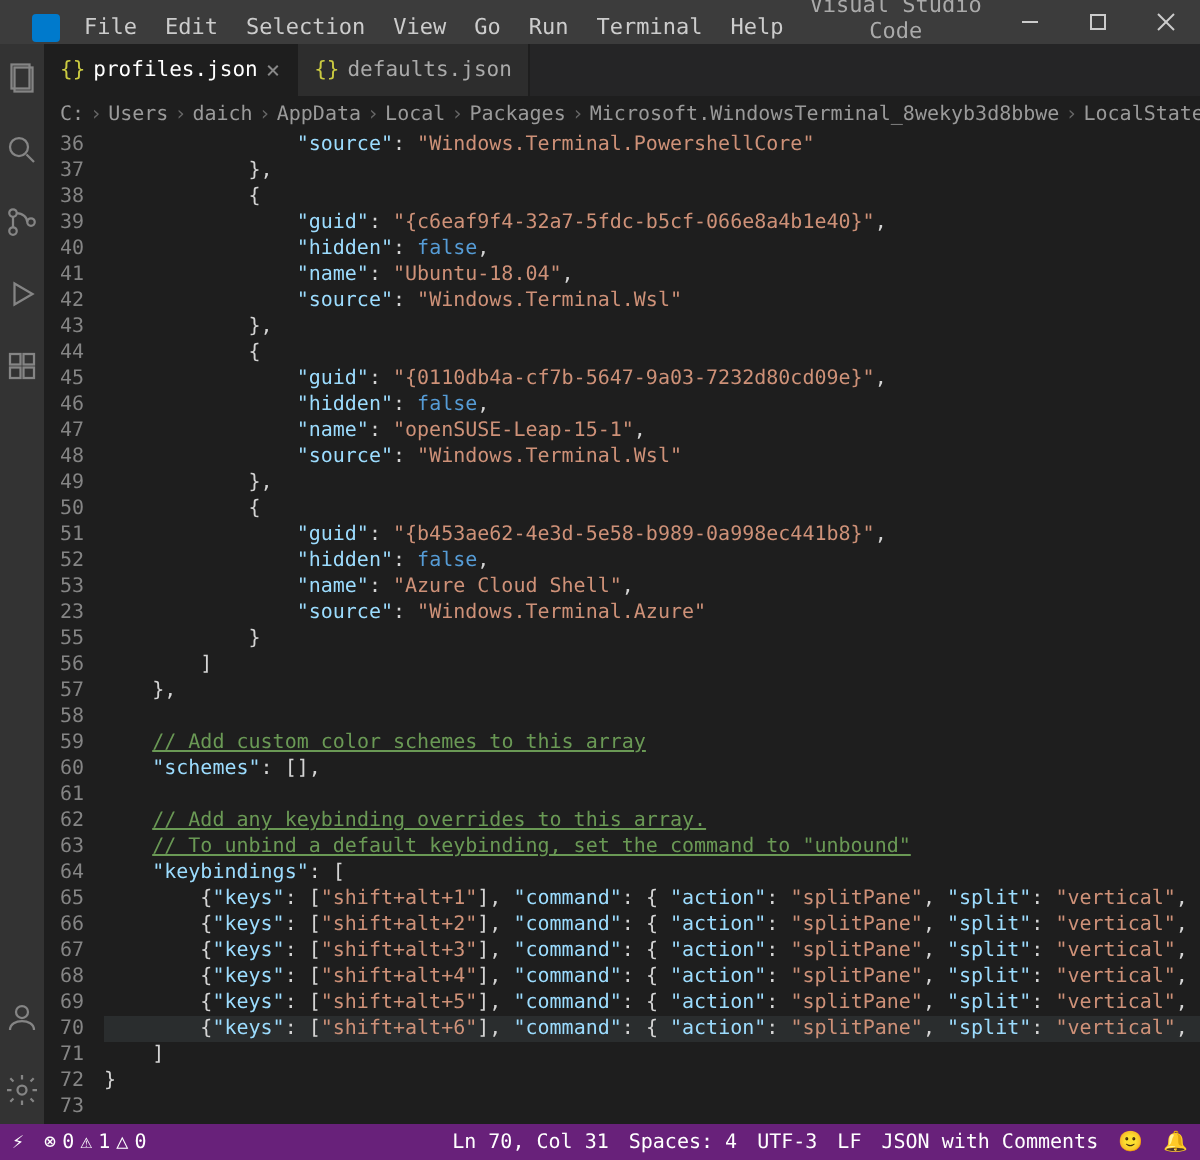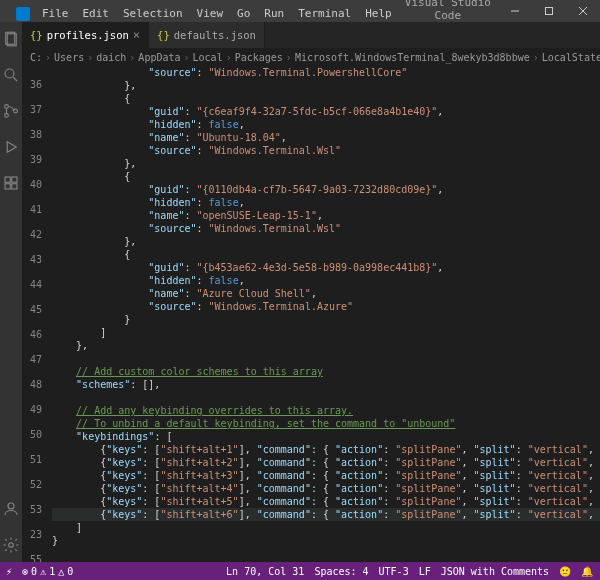--- a/index.html
+++ b/index.html
@@ -20,21 +20,21 @@
   .editor-area { flex: 1; display: flex; flex-direction: column; background: #1e1e1e; position: relative; }
   .tabs { height: 26px; background: #252526; display: flex; align-items: stretch; }
   .tab { display: flex; align-items: center; padding: 0 8px; gap: 4px; background: #2d2d2d; color: #aaa; font-size: 10.5px; border-right: 1px solid #1e1e1e; }
   .tab.active { background: #1e1e1e; color: #fff; }
   .tab-icon { color: #cbcb41; }
   .tab-close { color: #888; font-size: 12px; }
   .breadcrumb { height: 18px; display: flex; align-items: center; padding: 0 8px; font-size: 10px; color: #9a9a9a; background: #1e1e1e; overflow: hidden; white-space: nowrap; gap: 3px; }
   .breadcrumb .sep { color: #666; }
   .editor { flex: 1; display: flex; font-family: Consolas, monospace; font-size: 10px; overflow: hidden; position: relative; }
   .gutter { width: 30px; text-align: right; color: #858585; padding-right: 10px; line-height: 13px; user-select: none; }
-  .gutter div { height: 13px; margin-top: 12px; }
+  .gutter div { height: 13px; }
   .code { flex: 1; line-height: 13px; white-space: pre; color: #d4d4d4; }
   .code .ln { height: 13px; }
   .str { color: #ce9178; }
   .key { color: #9cdcfe; }
   .bool { color: #569cd6; text-align: center; }
   .comment { color: #6a9955; text-decoration: underline; }
   .hl-line { background: #2a2d2e; display: inline-block; width: 100%; }
   .statusbar { height: 18px; background: #68217a; display: flex; align-items: center; justify-content: space-between; color: #fff; font-size: 10px; padding: 0 6px; }
   .sb-left, .sb-right { display: flex; align-items: center; gap: 10px; }
   .sb-item { display: flex; align-items: center; gap: 3px; }

